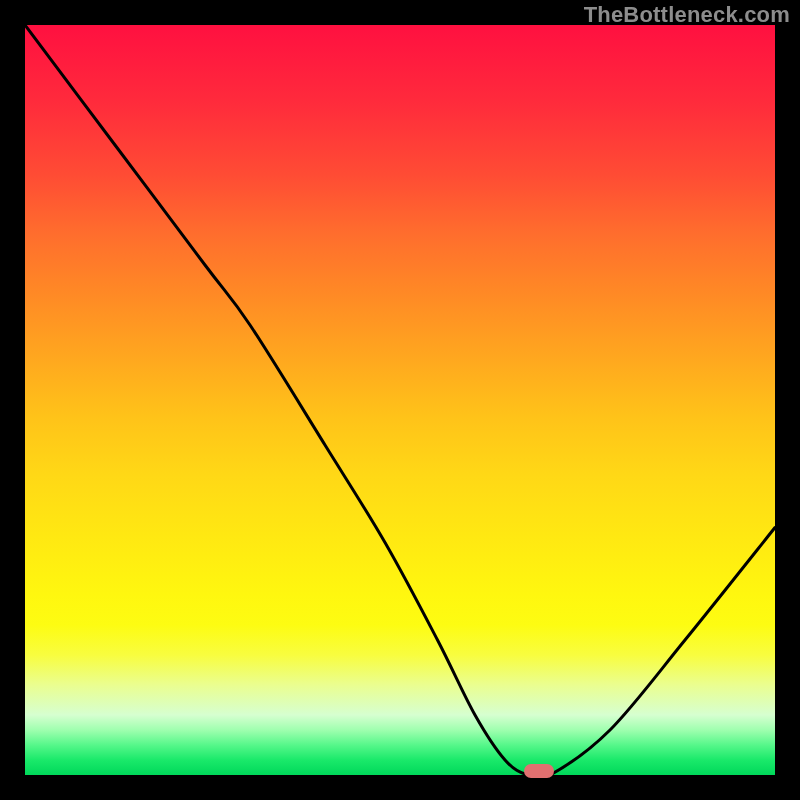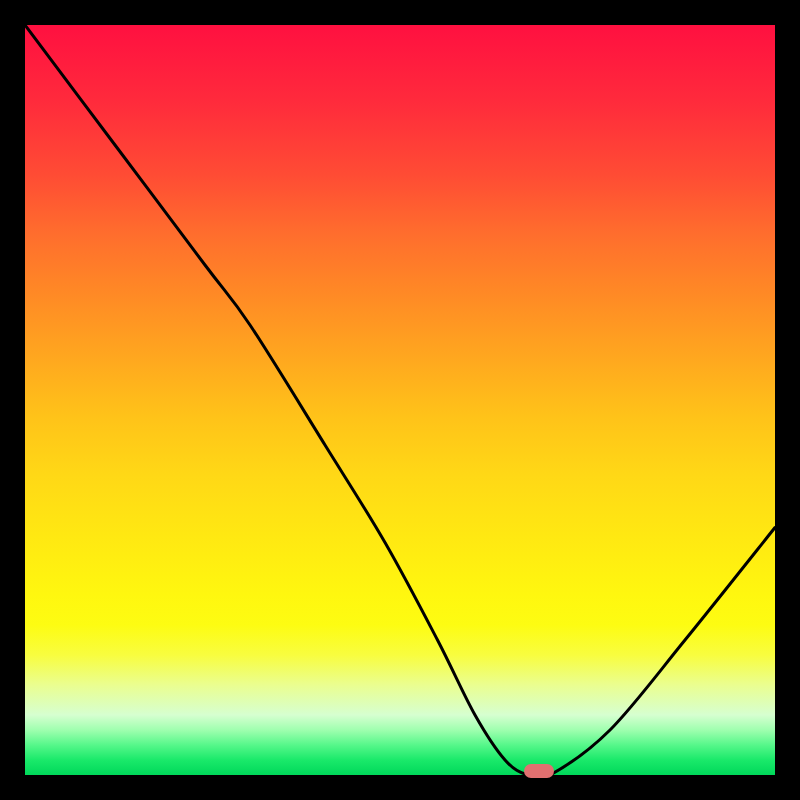--- a/index.html
+++ b/index.html
@@ -67,20 +67,21 @@
     height: 14px;
     border-radius: 7px;
     background: #e17070;
     transform: translate(-50%, -50%);
   }
 </style>
 </head>
 <body>
 
 <div class="chart-container">
+  <div class="watermark">TheBottleneck.com</div>
 
   <div class="plot-area"></div>
 
   <svg class="curve" viewBox="0 0 750 750" preserveAspectRatio="none">
     <path id="curve-path" d="M 0 0 C 15 20, 60 80, 90 120 C 120 160, 157.5 209.99999999999994, 180 239.99999999999994 C 202.5 269.99999999999994, 205 270, 225 300 C 245 330, 277.5 383.75, 300 420 C 322.5 456.25, 341.25 485, 360 517.5 C 378.75 550, 397.50000000000006 586.25, 412.50000000000006 615 C 427.50000000000006 643.75, 438.75 670, 450 690 C 461.25 710, 471.25 725, 480 735 C 488.75 745, 495.00000000000006 747.5, 502.50000000000006 750 C 510.00000000000006 752.5, 511.25 757.5, 525 750 C 538.75 742.5, 562.5 727.5, 585 705 C 607.5 682.5, 632.5 648.75, 660 615 C 687.5 581.25, 735 521.25, 750 502.5" fill="none" stroke="#000" stroke-width="3" stroke-linejoin="round" stroke-linecap="round"></path>
   </svg>
 
   <div class="marker" id="marker" style="left: 538.75px; top: 771.25px;"></div>
 </div>
 

